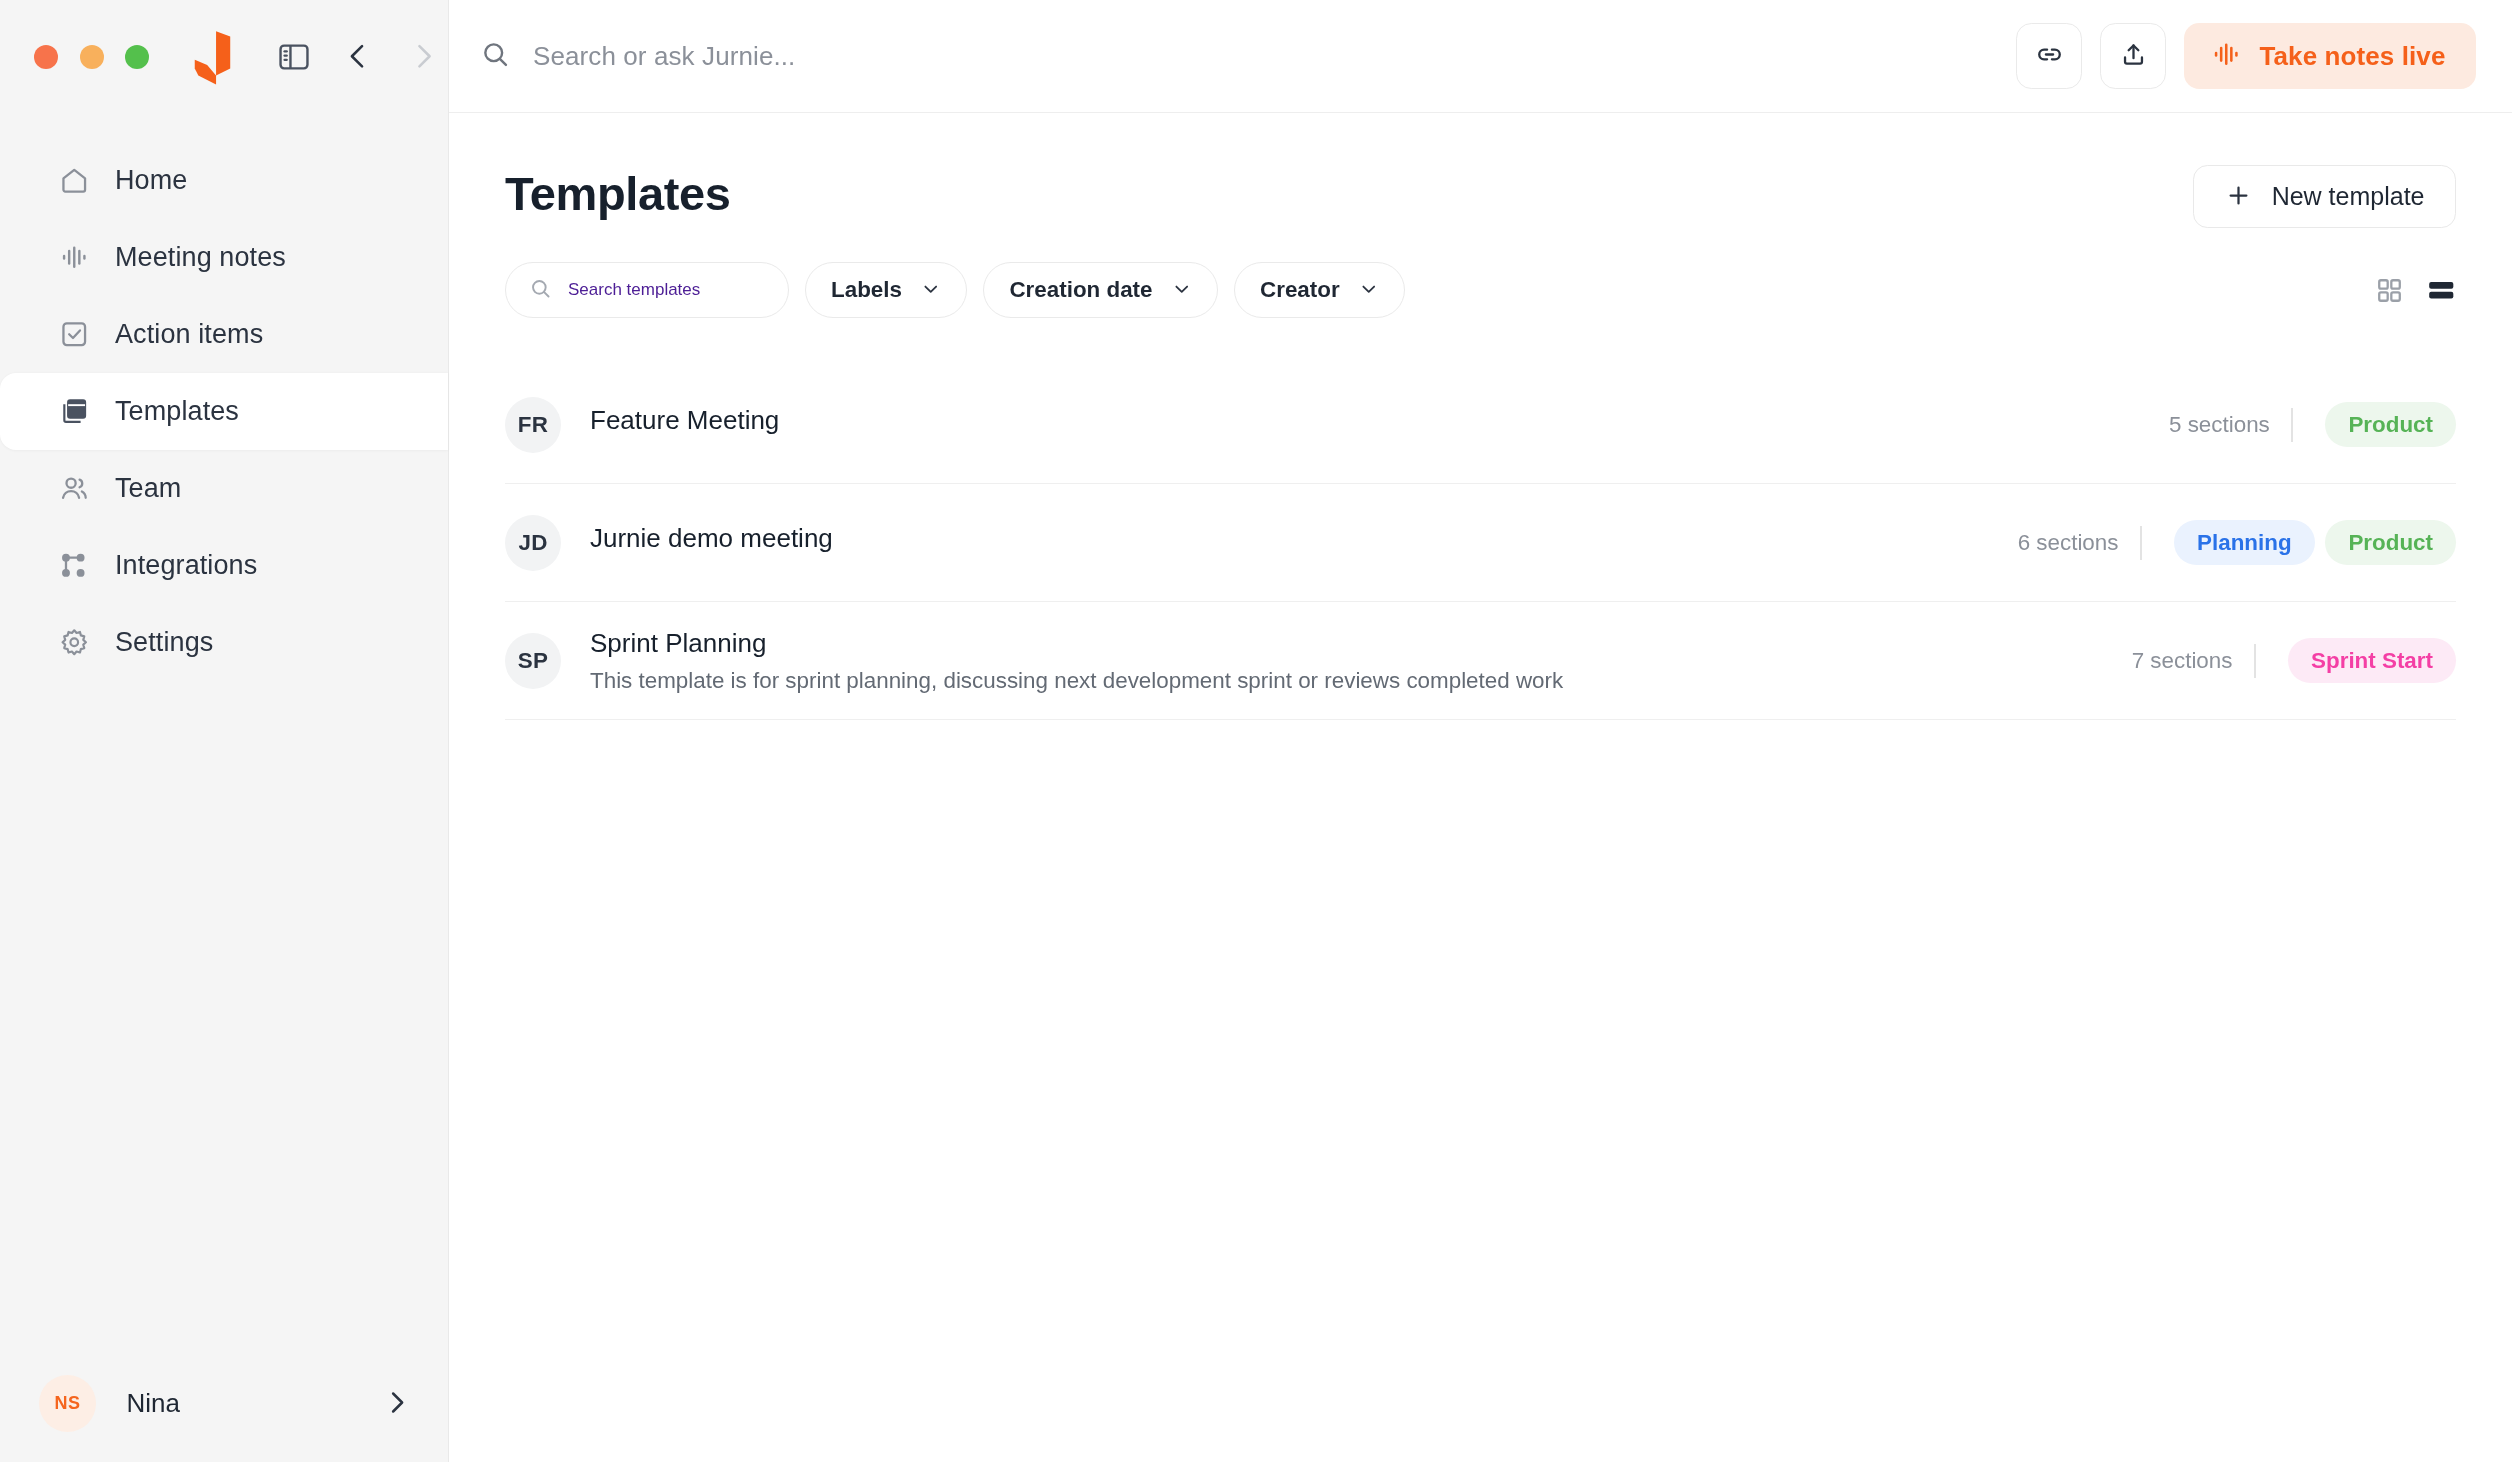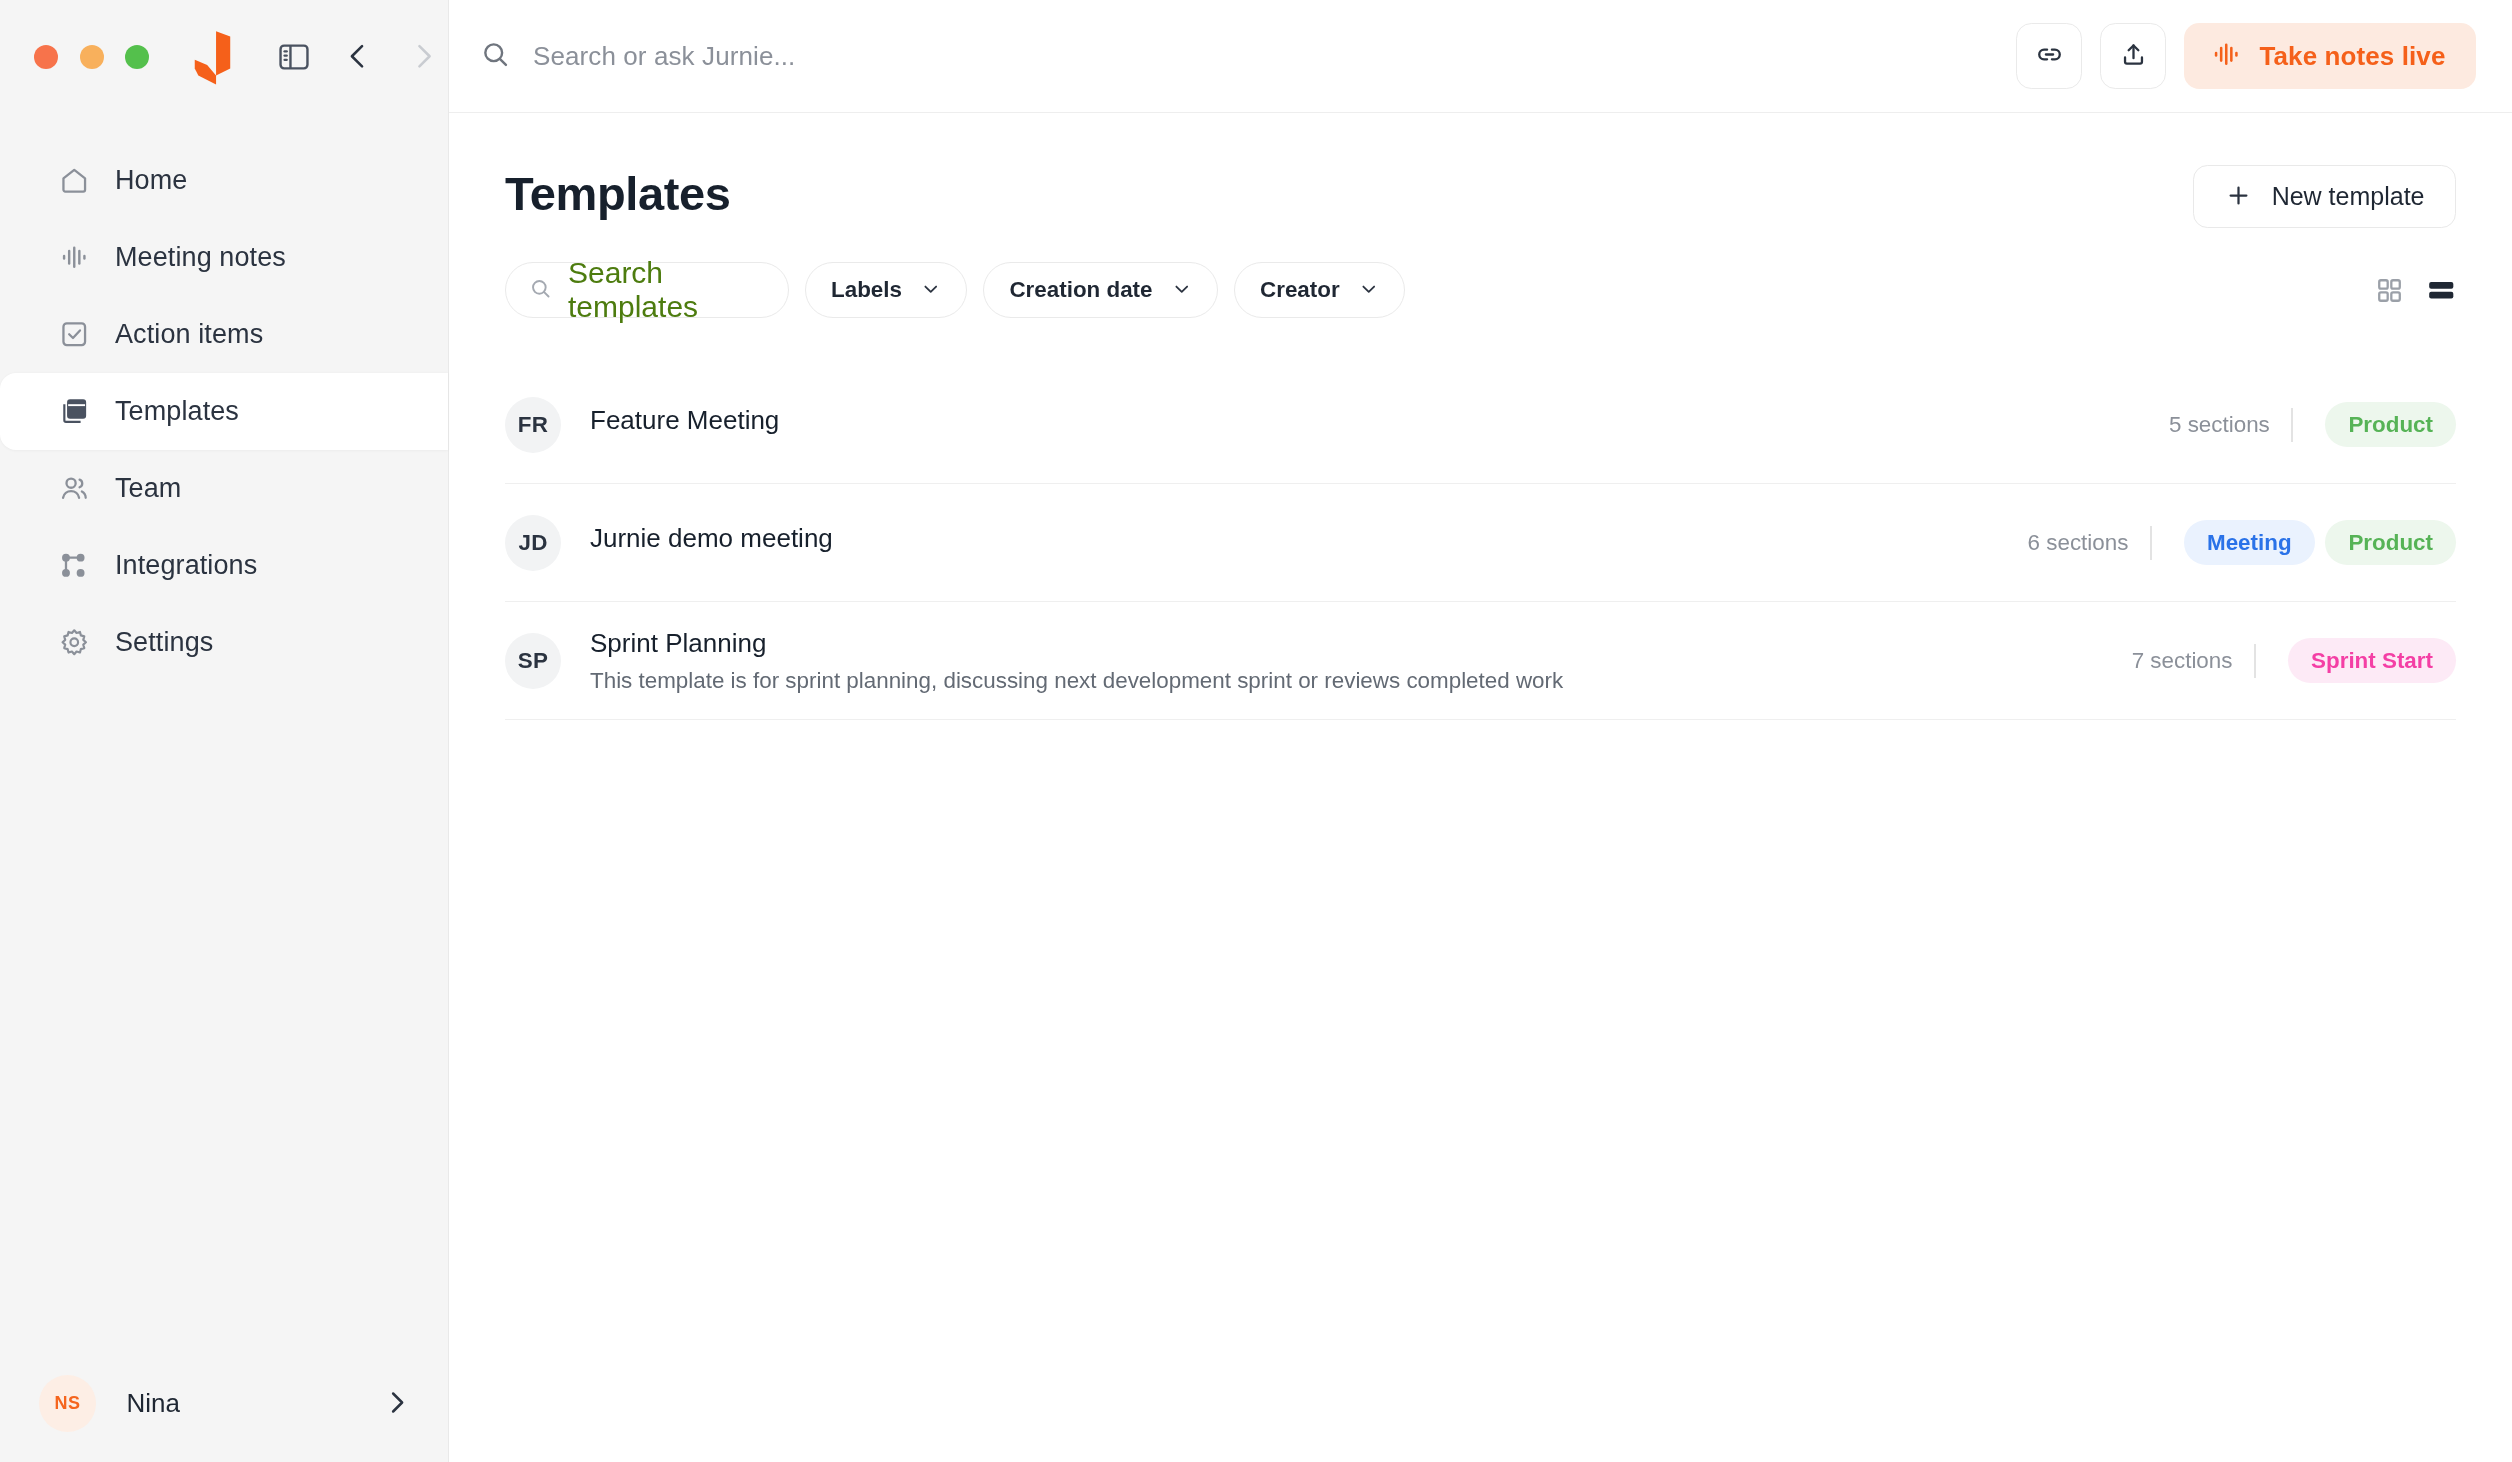--- a/index.html
+++ b/index.html
@@ -224,22 +224,22 @@
     height: 56px;
     border: 1.8px solid #eaeaea;
     border-radius: 29px;
     background: #ffffff;
     display: flex; align-items: center;
     gap: 16px;
     padding: 0 23px;
     cursor: text;
   }
   .search-pill-text {
-    font-size: 30px;
-    color: #4d7c0f;
+    font-size: 17px;
+    color: #4c1d95;
   }
   .filter-pill {
     height: 56px;
     border: 1.8px solid #eaeaea;
     border-radius: 29px;
     background: #ffffff;
     display: flex; align-items: center;
     gap: 18px;
     padding: 0 25px;
     cursor: pointer;
@@ -606,21 +606,21 @@
         </div>
 
         <div class="tpl-row">
           <div class="tpl-avatar">JD</div>
           <div class="tpl-text">
             <div class="tpl-name">Jurnie demo meeting</div>
           </div>
           <div class="tpl-meta">
             <span class="tpl-sections">6 sections</span>
             <span class="meta-divider"></span>
-            <span class="badge external">Meeting</span>
+            <span class="badge external">Planning</span>
             <span class="badge product">Product</span>
           </div>
         </div>
 
         <div class="tpl-row">
           <div class="tpl-avatar">SP</div>
           <div class="tpl-text">
             <div class="tpl-name">Sprint Planning</div>
             <div class="tpl-desc">This template is for sprint planning, discussing next development sprint or reviews completed work</div>
           </div>

